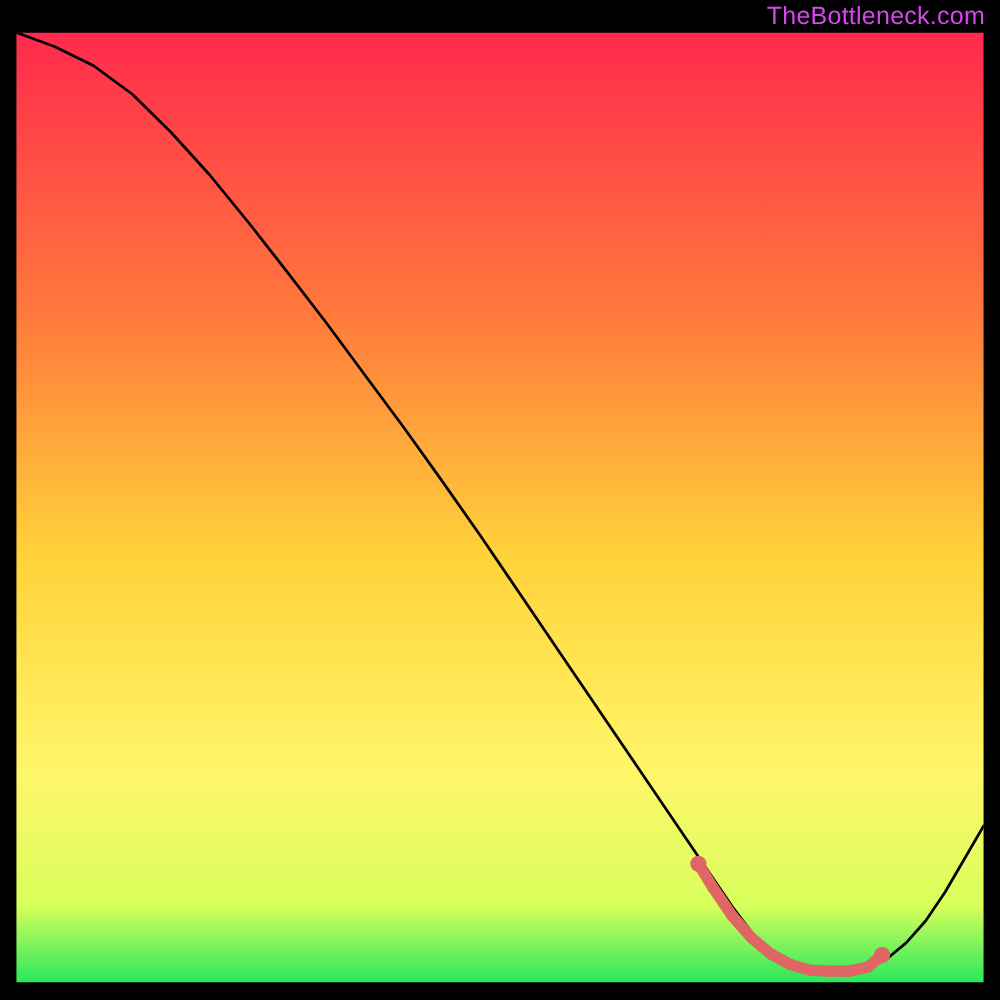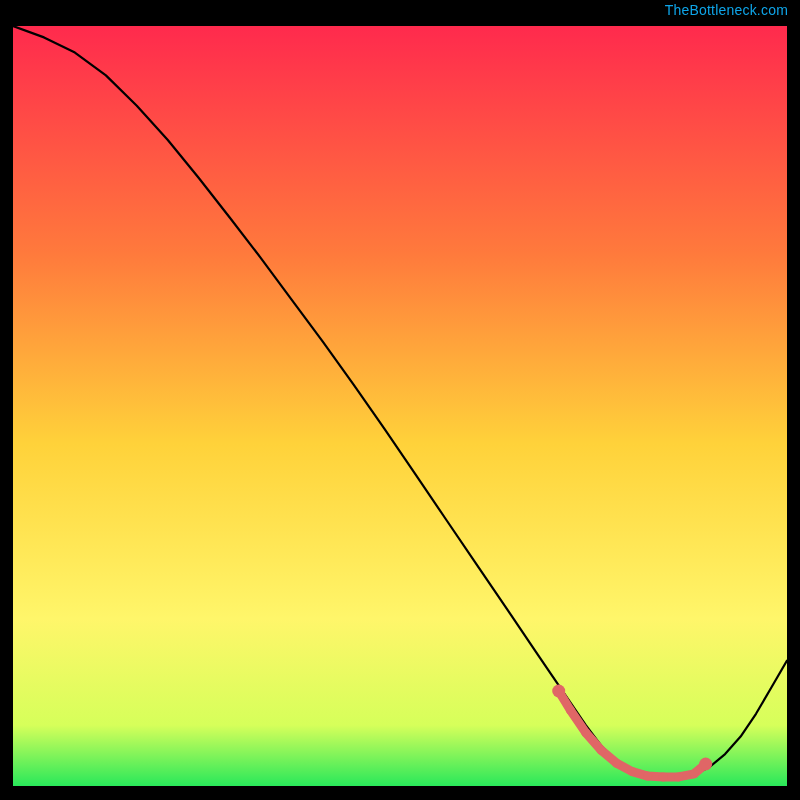--- a/index.html
+++ b/index.html
@@ -26,22 +26,22 @@
   }
   .plot svg {
     display: block;
     width: 774px;
     height: 760px;
   }
   .watermark {
     position: absolute;
     top: 2px;
     right: 12px;
-    color: #0ea5e9;
-    font-size: 14px;
+    color: #d946ef;
+    font-size: 20px;
     font-weight: 400;
     letter-spacing: 0.2px;
   }
 </style>
 </head>
 <body>
 
 <div class="frame">
   <div class="watermark">TheBottleneck.com</div>
   <div class="plot">

